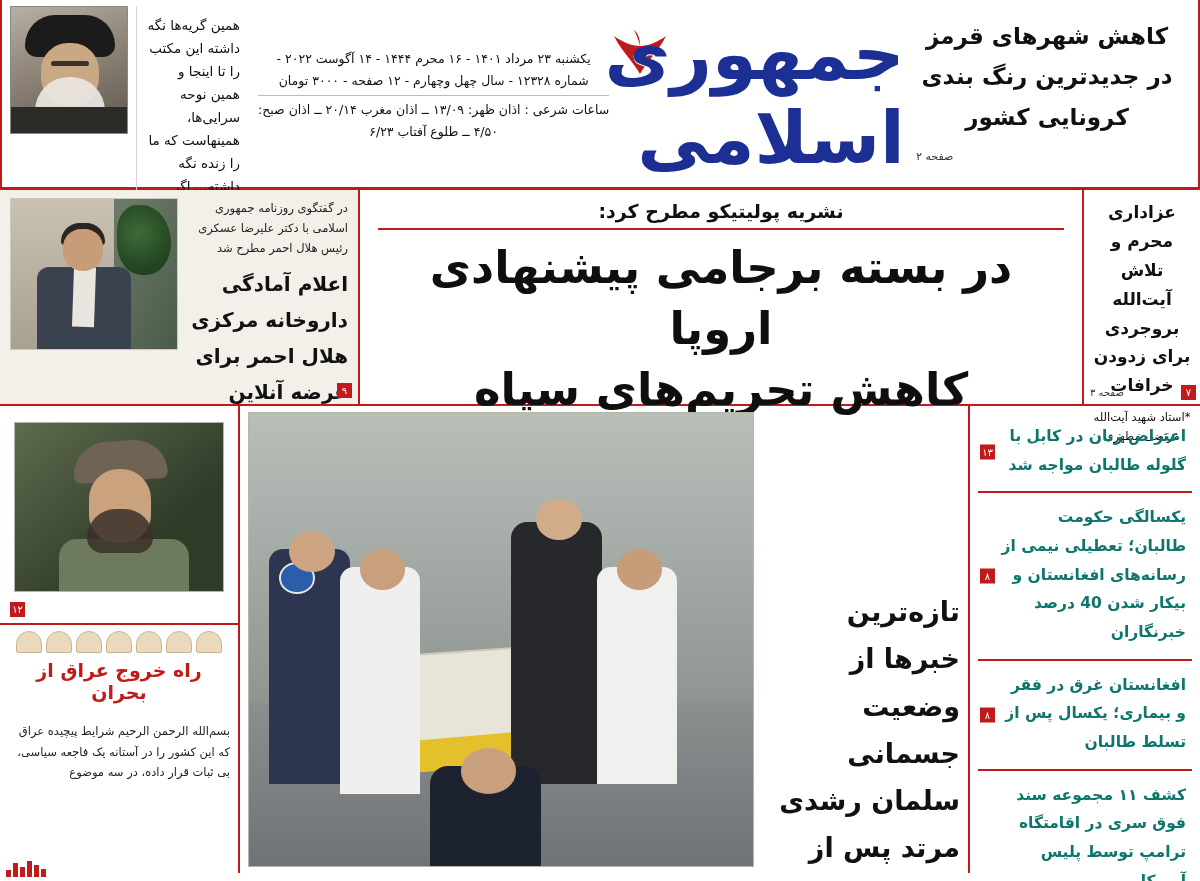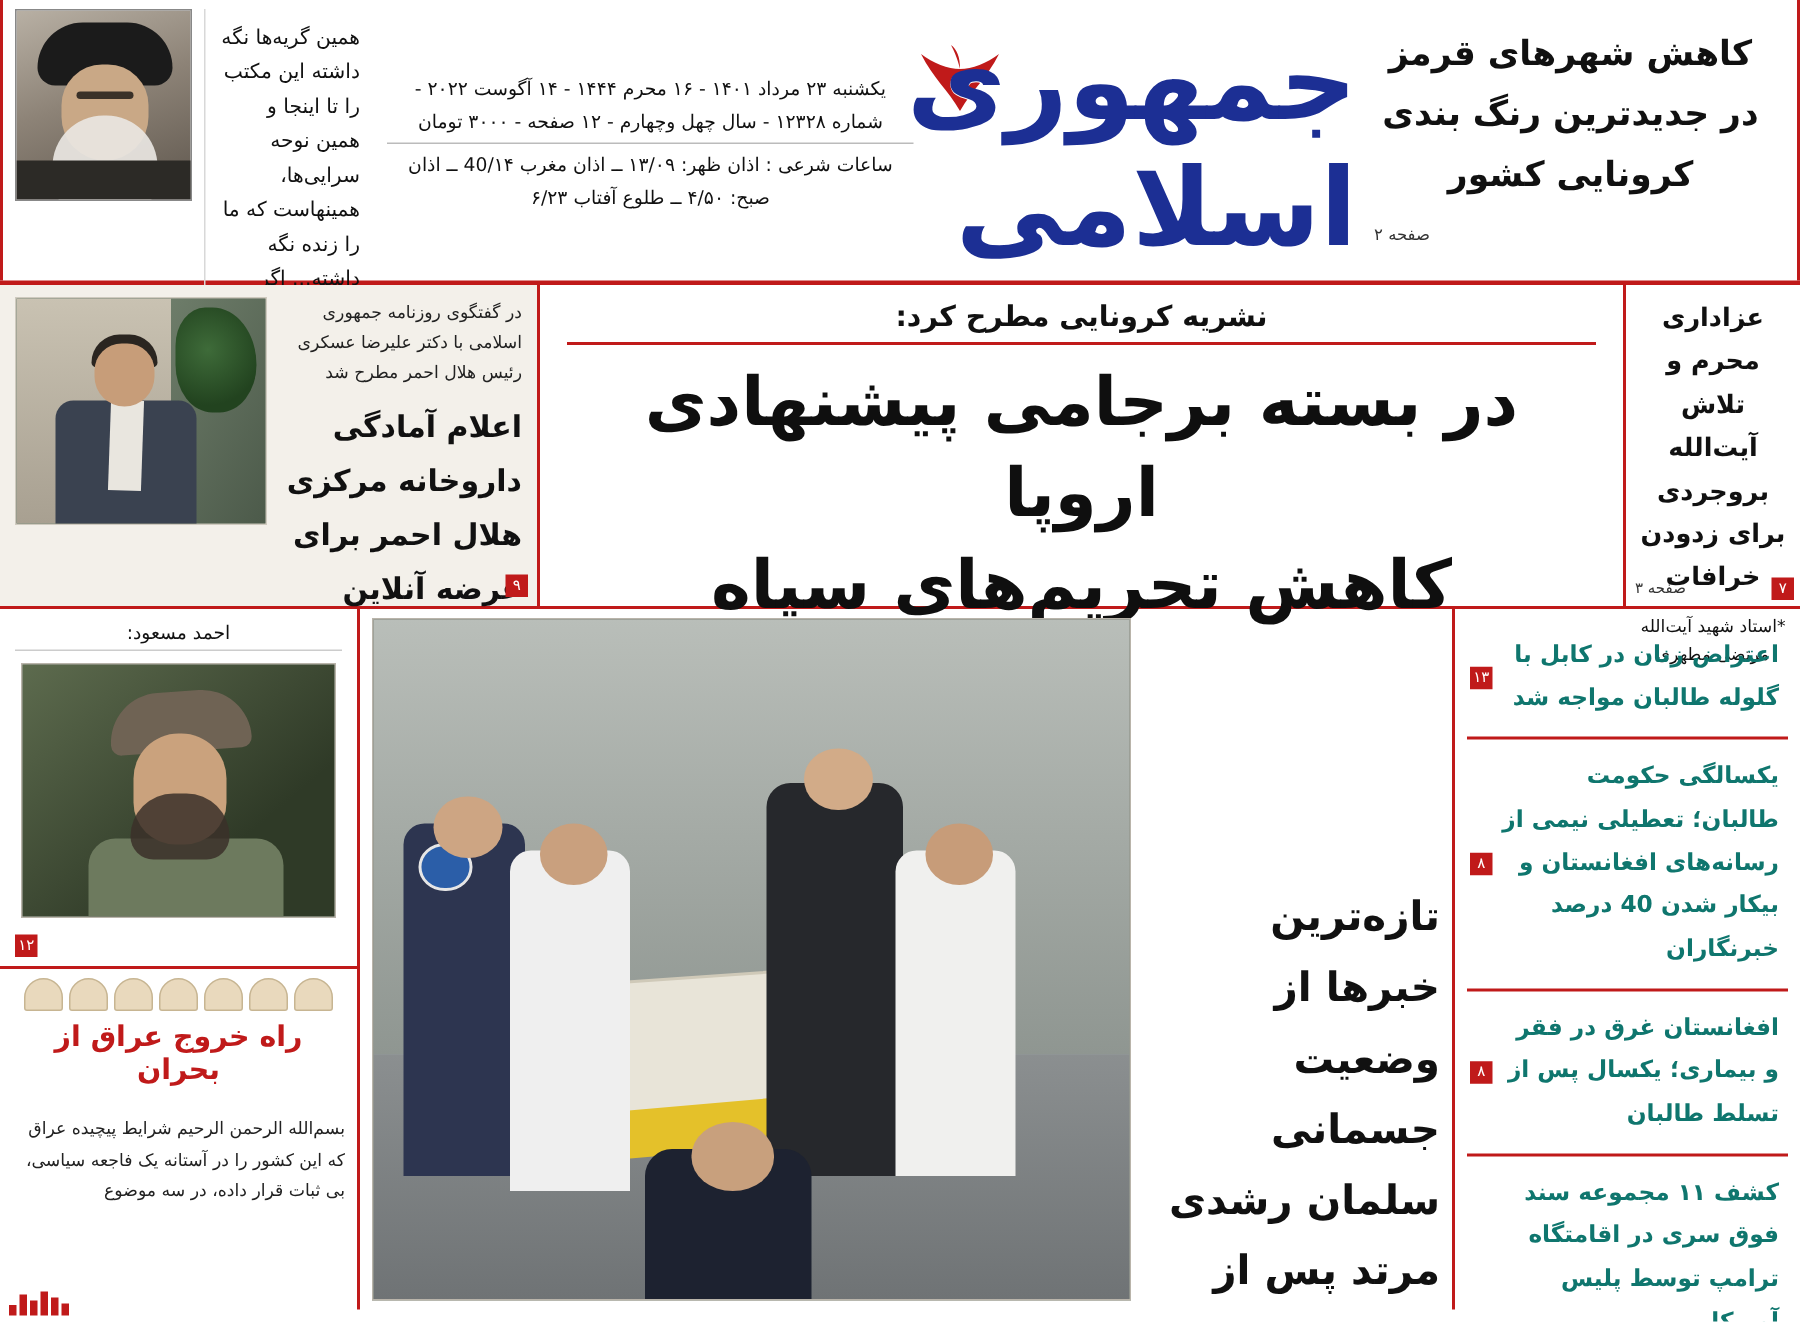--- a/index.html
+++ b/index.html
@@ -206,21 +206,21 @@
     <div class="mh-center">
       <div class="logo-wrap">
         <svg class="logo-tulip" viewBox="0 0 96 44">
           <path d="M48 44 C40 30 30 22 22 6 C30 12 40 16 48 16 C56 16 66 12 74 6 C66 22 56 30 48 44 Z" fill="#c01a1a"></path>
           <path d="M48 16 C46 8 44 4 42 0 C46 3 48 8 48 16 Z" fill="#c01a1a"></path>
         </svg>
         <div class="logo-text">جمهوری اسلامی</div>
       </div>
       <div class="mh-meta">
         <div class="row1">یکشنبه ۲۳ مرداد ۱۴۰۱ - ۱۶ محرم ۱۴۴۴ - ۱۴ آگوست ۲۰۲۲ - شماره ۱۲۳۲۸ - سال چهل وچهارم - ۱۲ صفحه - ۳۰۰۰ تومان</div>
-        <div>ساعات شرعی : اذان ظهر: ۱۳/۰۹ ــ اذان مغرب 40/۱۴ ــ اذان صبح: ۴/۵۰ ــ طلوع آفتاب ۶/۲۳</div>
+        <div>ساعات شرعی : اذان ظهر: ۱۳/۰۹ ــ اذان مغرب ۲۰/۱۴ ــ اذان صبح: ۴/۵۰ ــ طلوع آفتاب ۶/۲۳</div>
       </div>
     </div>
 
     <div class="mh-left">
       <div style="display:flex; gap:8px; width:100%;">
         <div class="quote-col">
           <div>همین گریه‌ها نگه داشته این مکتب را تا اینجا و همین نوحه سرایی‌ها، همینهاست که ما را زنده نگه داشته... اگر سیدالشهدا نبود، این نهضت هم پیش نمی‌برد.</div>
           <div class="src">
             <span class="blk">حضرت امام خمینی قدس سره الشریف</span>
             <span class="blk">صحیفه امام - جلد ۸ - صفحه ۵۲۷</span>
@@ -240,21 +240,21 @@
   <div class="band2">
 
     <div class="b2-right">
       <div class="t">عزاداری محرم و تلاش آیت‌الله بروجردی برای زدودن خرافات</div>
       <div class="sub">*استاد شهید آیت‌الله مرتضی مطهری</div>
       <div class="pgnote">صفحه ۳</div>
       <div class="pg">۷</div>
     </div>
 
     <div class="b2-mid">
-      <div class="kicker">نشریه کرونایی مطرح کرد:</div>
+      <div class="kicker">نشریه پولیتیکو مطرح کرد:</div>
       <div class="kicker-rule"></div>
       <div class="big-head">در بسته برجامی پیشنهادی اروپا</div>
       <div class="big-head">کاهش تحریم‌های سپاه</div>
     </div>
 
     <div class="b2-left">
       <div class="txt">
         <div class="lede">در گفتگوی روزنامه جمهوری اسلامی با دکتر علیرضا عسکری رئیس هلال احمر مطرح شد</div>
         <div class="h">اعلام آمادگی داروخانه مرکزی هلال احمر برای عرضه آنلاین دارو</div>
       </div>
@@ -313,21 +313,20 @@
             <div class="h2"></div>
             <div class="h3"></div>
             <div class="h4"></div>
             <div class="h5"></div>
         </div>
       </div>
     </div>
 
     <div class="b3-left">
       <div class="bl-top">
-        <div class="by">احمد مسعود:</div>
         <div class="photo ph-portrait2">
           <div class="bg"></div>
             <div class="coat"></div>
             <div class="hat"></div>
             <div class="face"></div>
             <div class="beard"></div>
         </div>
         <div style="text-align:left;">
           <span class="pgtag">۱۲</span>
         </div>

